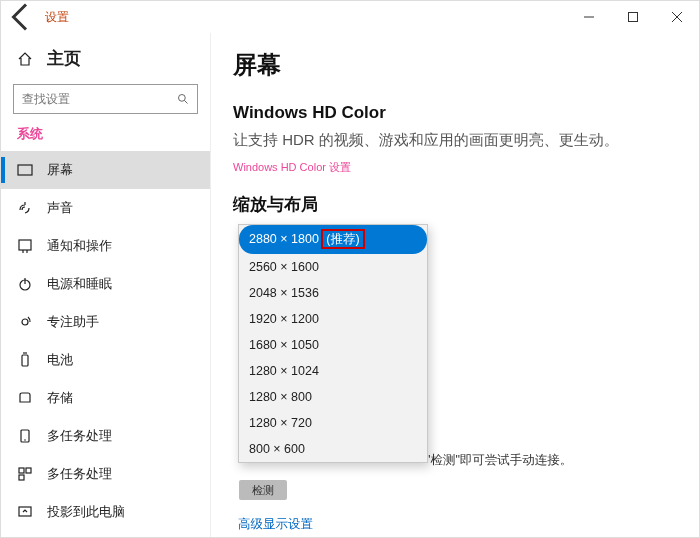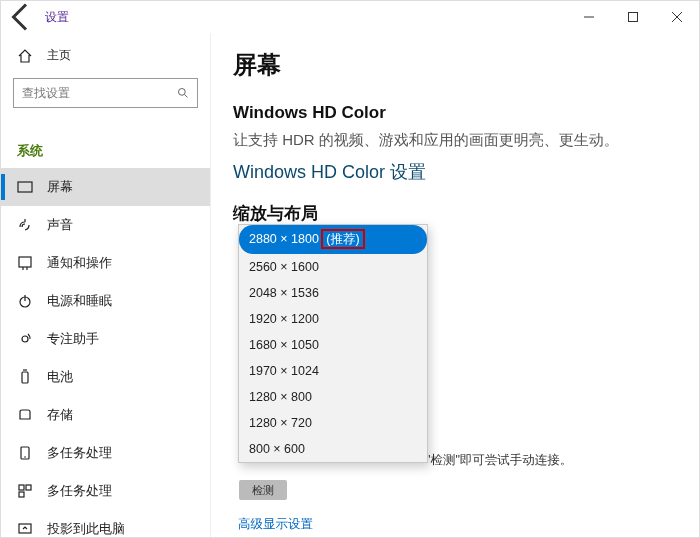--- a/index.html
+++ b/index.html
@@ -1,46 +1,46 @@
 <!DOCTYPE html>
 <html><head>
 <meta charset="utf-8">
 <style>
 * { margin: 0; padding: 0; box-sizing: border-box; font-family: "Segoe UI", "Microsoft YaHei", sans-serif; }
 body { width: 700px; height: 538px; overflow: hidden; background: #fff; border: 1px solid #ddd; position: relative; }
 
 .titlebar { height: 32px; display: flex; align-items: center; justify-content: flex-end; }
 .titlebar .tb-left { position: absolute; left: 0; display: flex; align-items: center; }
 .titlebar .back { width: 40px; height: 32px; display: flex; align-items: center; justify-content: center; color: #333; }
-.titlebar .title { font-size: 12px; color: #4c1d95; margin-left: 4px; }
+.titlebar .title { font-size: 12px; color: #c2410c; margin-left: 4px; }
 .wbtn { width: 44px; height: 32px; display: flex; align-items: center; justify-content: center; color: #333; }
 .wbtn svg { width: 10px; height: 10px; }
 
 .container { display: flex; height: calc(100% - 32px); }
 .sidebar { width: 210px; padding: 6px 0; border-right: 1px solid #eee; position: relative; }
-.home { display: flex; align-items: center; gap: 14px; padding: 8px 16px; font-size: 12px; color: #222; }
+.home { display: flex; align-items: center; gap: 14px; padding: 8px 16px; font-size: 17px; color: #222; font-weight: bold; }
 .home svg { width: 16px; height: 16px; }
 
-.search-box { margin: 6px 12px 26px; height: 30px; border: 1px solid #999; display: flex; align-items: center; padding: 8px 8px; }
+.search-box { margin: 6px 12px 3px; height: 30px; border: 1px solid #999; display: flex; align-items: center; padding: 8px 8px; }
 .search-box input { flex: 1; border: none; outline: none; font-size: 12px; background: transparent; color: #666; }
 .search-box svg { width: 14px; height: 14px; color: #555; }
 
-.section-label { padding: 8px 16px; font-size: 13px; font-weight: 600; color: #4d7c0f; }
+.section-label { padding: 8px 16px; font-size: 13px; font-weight: 600; color: #ec4899; }
 
 .nav { list-style: none; }
 .nav li { display: flex; align-items: center; gap: 14px; padding: 10px 16px; font-size: 13px; color: #222; position: relative; }
 .nav li.active { background: #ddd; }
 .nav li.active::before { content: ""; position: absolute; left: 0; top: 6px; bottom: 6px; width: 4px; background: #0078d4; }
 .nav li svg { width: 16px; height: 16px; flex: 0 0 16px; }
 
 .main { flex: 1; padding: 10px 22px 0; overflow: hidden; position: relative; }
 .main h1 { font-size: 24px; font-weight: 600; margin: 6px 0 22px; color: #111; }
 .main h2 { font-size: 17px; font-weight: 600; margin: 18px 0 8px; color: #111; }
 .main .desc { font-size: 15px; color: #555; margin-bottom: 4px; }
-.main .link { font-size: 18px; color: #0c4a6e; margin-top: 6px; display: inline-block; }
+.main .link { font-size: 11px; color: #ec4899; margin-top: 6px; display: inline-block; }
 
 .dropdown { position: absolute; left: 237px; top: 223px; width: 190px; background: #f2f2f2; border: 1px solid #c8c8c8; box-shadow: 2px 4px 10px rgba(0,0,0,0.2); z-index: 10; }
 .dropdown .opt { padding: 6px 10px; font-size: 12.5px; color: #222; }
 .dropdown .opt.selected { background: #0078d4; color: #fff; border-radius: 14px; }
 .dropdown .opt.selected .reco { outline: 2px solid #cc0000; outline-offset: 1px; padding: 0 2px; margin-left: 2px; }
 
 .detect-text { position: absolute; left: 425px; top: 451px; font-size: 12.5px; color: #333; }
 .detect-btn { position: absolute; left: 238px; top: 479px; width: 48px; height: 20px; background: #bbb; font-size: 11px; color: #333; text-align: center; line-height: 20px; border-radius: 2px; }
 .adv-link { position: absolute; left: 237px; top: 515px; font-size: 12.5px; color: #0067c0; }
 </style>
@@ -171,20 +171,20 @@
     <h2>缩放与布局</h2>
   </main>
 </div>
 
 <div class="dropdown" id="dropdown">
     <div class="opt selected"><span>2880 × 1800 </span><span class="reco">(推荐)</span></div>
     <div class="opt">2560 × 1600</div>
     <div class="opt">2048 × 1536</div>
     <div class="opt">1920 × 1200</div>
     <div class="opt">1680 × 1050</div>
-    <div class="opt">1970 × 1024</div>
+    <div class="opt">1280 × 1024</div>
     <div class="opt">1280 × 800</div>
     <div class="opt">1280 × 720</div>
     <div class="opt">800 × 600</div>
   </div>
 <div class="detect-text">"检测"即可尝试手动连接。</div>
 <div class="detect-btn">检测</div>
 <a class="adv-link">高级显示设置</a>
 
 </body></html>

